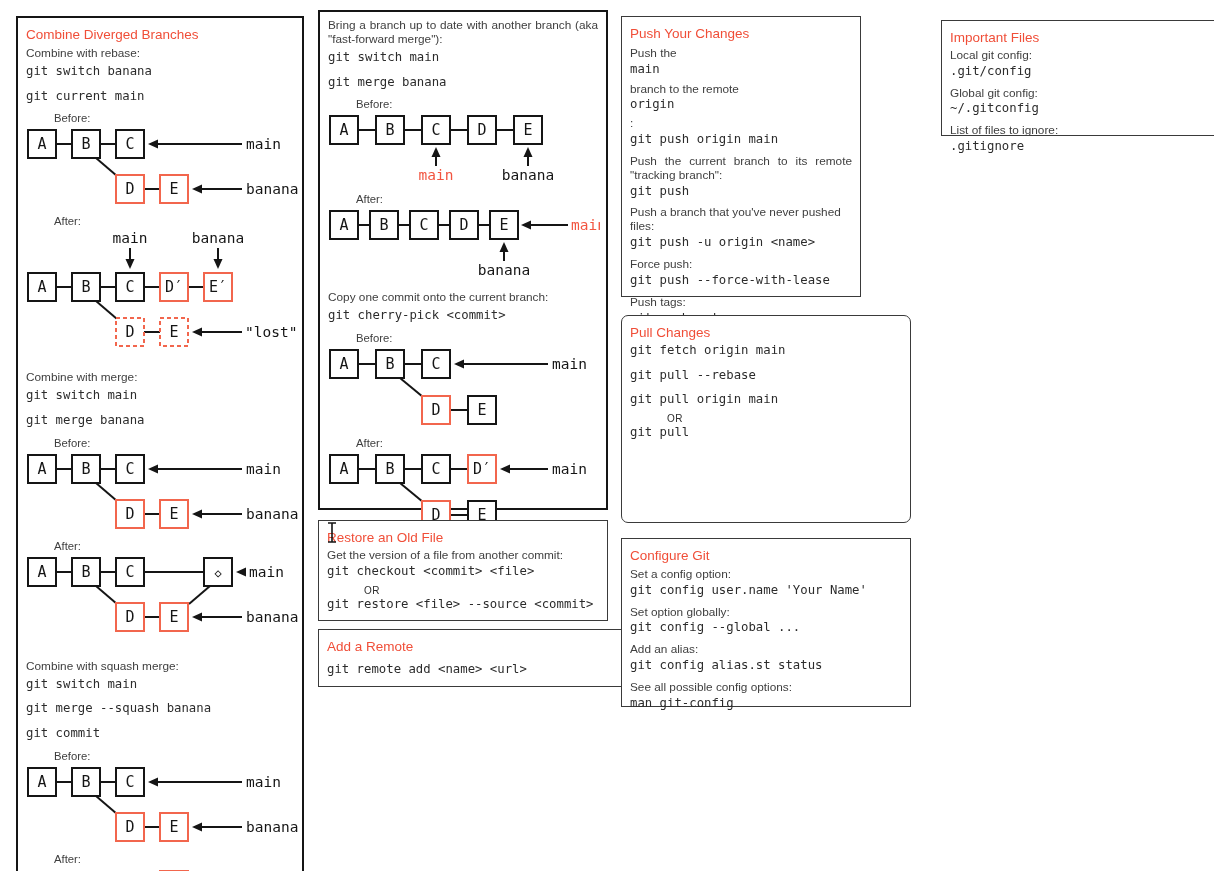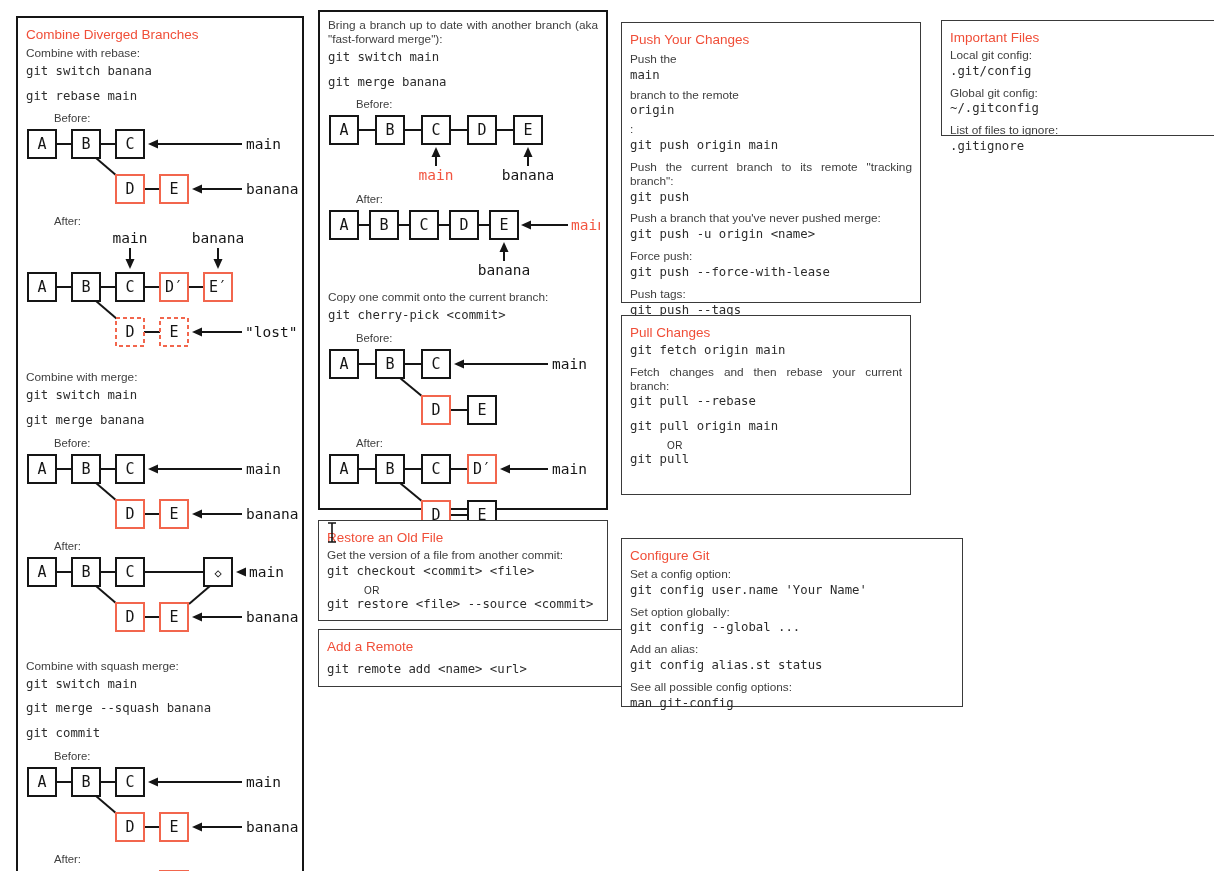--- a/index.html
+++ b/index.html
@@ -25,21 +25,21 @@
   .cursor{position:absolute;left:326px;top:521px;z-index:5;}
 </style>
 </head>
 <body>
 
 <div class="panel b2 pad" style="left:16px;top:16px;width:288px;height:880px;">
   <div class="title">Combine Diverged Branches</div>
 
   <div class="lbl" style="margin-top:3px">Combine with rebase:</div>
   <div class="code">git switch banana</div>
-  <div class="code">git rebase main</div>
+  <div class="code">git current main</div>
 
   <div class="sec">Before:</div>
   <div class="diag">
       <svg width="272" height="78" viewBox="0 0 272 78">
         <line x1="30" y1="16" x2="46" y2="16" stroke="#151515" stroke-width="2"></line>
         <line x1="74" y1="16" x2="90" y2="16" stroke="#151515" stroke-width="2"></line>
         <line x1="70" y1="30" x2="91" y2="48" stroke="#151515" stroke-width="2"></line>
         <line x1="118" y1="61" x2="134" y2="61" stroke="#151515" stroke-width="2"></line>
         <line x1="216" y1="16" x2="130" y2="16" stroke="#151515" stroke-width="2"></line>
         <polygon points="122,16 132,11.5 132,20.5" fill="#151515"></polygon>
@@ -339,50 +339,49 @@
   <div class="code mt0">git checkout &lt;commit&gt; &lt;file&gt;</div>
   <div class="or">OR</div>
   <div class="code mt0">git restore &lt;file&gt; --source &lt;commit&gt;</div>
 </div>
 
 <div class="panel b1 pad" style="left:318px;top:629px;width:330px;height:58px;">
   <div class="title">Add a Remote</div>
   <div class="code mt6">git remote add &lt;name&gt; &lt;url&gt;</div>
 </div>
 
-<div class="panel b1 pad" style="left:621px;top:22px;width:300px;height:281px;">
+<div class="panel b1 pad" style="left:621px;top:16px;width:240px;height:281px;">
   <div class="title">Push Your Changes</div>
   <div class="lbl" style="margin-top:4px">Push the</div>
   <div class="code mt0">main</div>
   <div class="lbl" style="margin-top:6px">branch to the remote</div>
   <div class="code mt0">origin</div>
   <div class="lbl" style="margin-top:5px">:</div>
   <div class="code mt0">git push origin main</div>
 
   <div class="lbl just">Push the current branch to its remote "tracking branch":</div>
   <div class="code mt0">git push</div>
-  <div class="lbl">Push a branch that you've never pushed merge:</div>
+  <div class="lbl">Push a branch that you've never pushed files:</div>
   <div class="code mt0">git push -u origin &lt;name&gt;</div>
   <div class="lbl">Force push:</div>
   <div class="code mt0">git push --force-with-lease</div>
   <div class="lbl">Push tags:</div>
   <div class="code mt0">git push --tags</div>
 </div>
 
-<div class="panel b1 pad" style="left:621px;top:315px;width:290px;height:180px;">
+<div class="panel b1 pad" style="left:621px;top:315px;width:290px;height:208px;border-radius:7px;">
   <div class="title">Pull Changes</div>
   <div class="code mt0">git fetch origin main</div>
-  <div class="lbl just">Fetch changes and then rebase your current branch:</div>
   <div class="code mt0">git pull --rebase</div>
   <div class="code mt0">git pull origin main</div>
   <div class="or">OR</div>
   <div class="code mt0">git pull</div>
 </div>
 
-<div class="panel b1 pad" style="left:621px;top:538px;width:342px;height:169px;">
+<div class="panel b1 pad" style="left:621px;top:538px;width:290px;height:169px;">
   <div class="title">Configure Git</div>
   <div class="lbl" style="margin-top:3px">Set a config option:</div>
   <div class="code mt0">git config user.name 'Your Name'</div>
   <div class="lbl">Set option globally:</div>
   <div class="code mt0">git config --global ...</div>
   <div class="lbl">Add an alias:</div>
   <div class="code mt0">git config alias.st status</div>
   <div class="lbl">See all possible config options:</div>
   <div class="code mt0">man git-config</div>
 </div>

